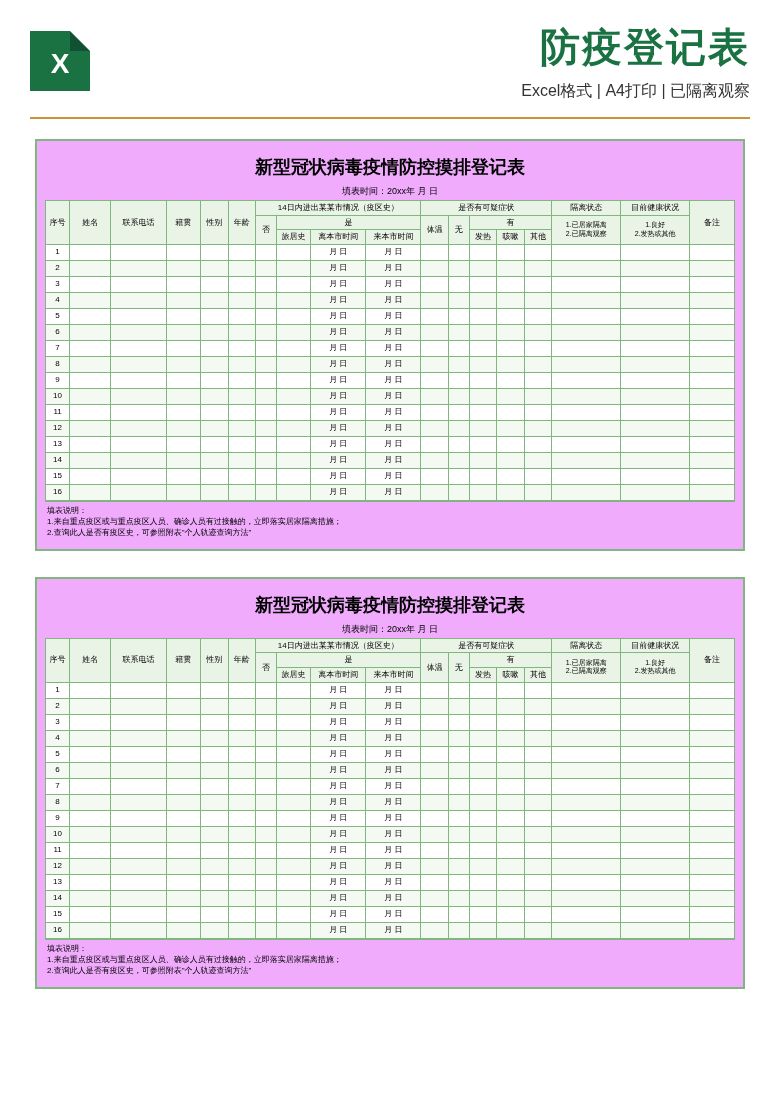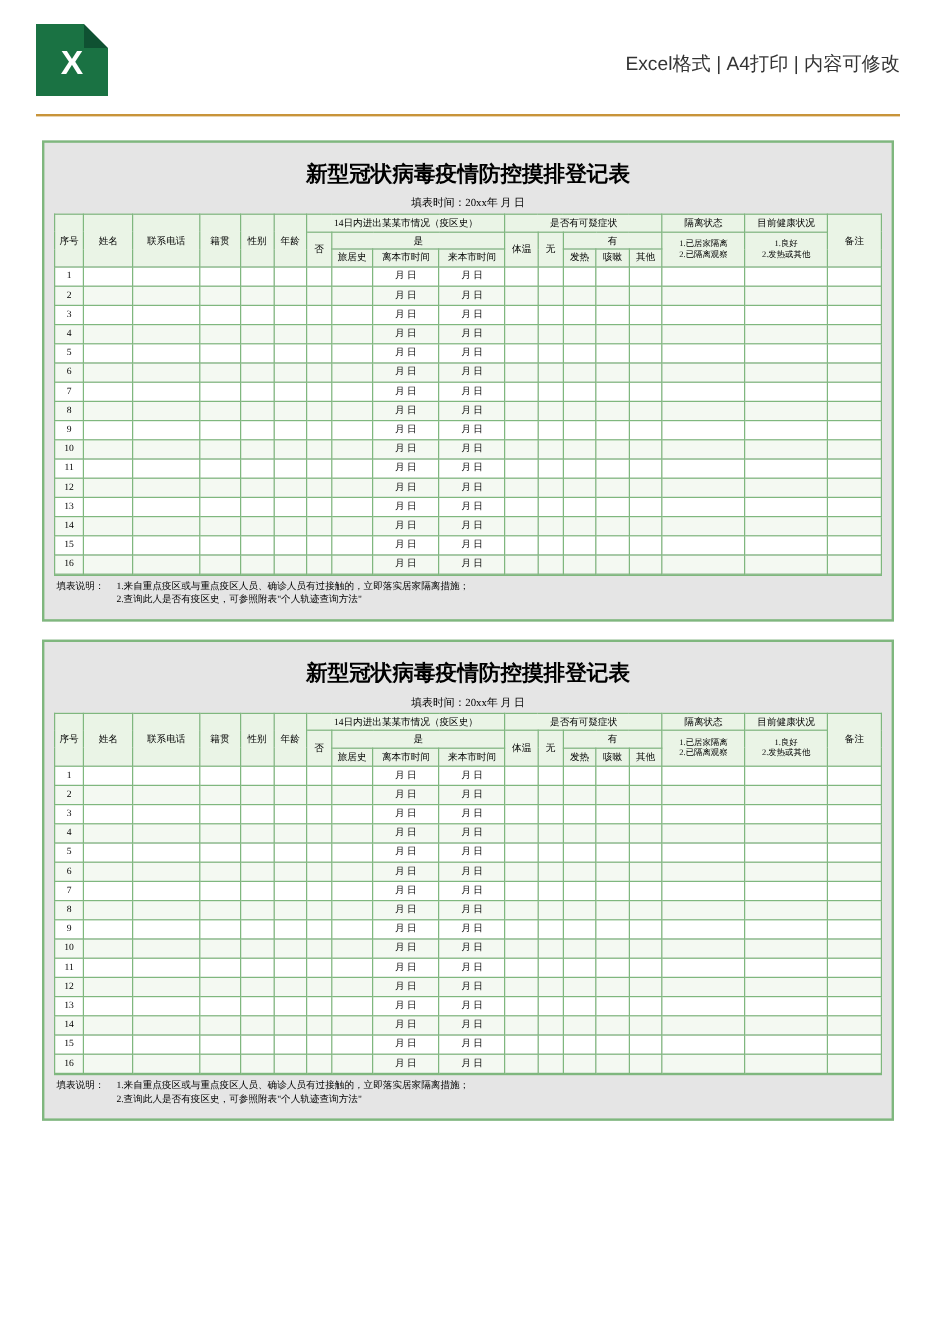--- a/index.html
+++ b/index.html
@@ -61,24 +61,23 @@
   margin-top: 6px;
 }
 .divider {
   height: 2px;
   background: #c8943a;
   margin: 0 30px 20px 30px;
 }
 .sheets { padding: 0 35px; }
 .sheet {
   border: 2px solid #7fb77e;
-  background: #e5e5e5;
-  margin-bottom: 15px;
+  background: #f0abfc;
+  margin-bottom: 26px;
   padding: 8px;
-  font-family: Liberation Serif, serif;
 }
 .sheet-title {
   text-align: center;
   font-size: 18px;
   font-weight: bold;
   padding: 6px 0 4px 0;
 }
 .fill-time {
   text-align: center;
   font-size: 9px;
@@ -100,33 +99,34 @@
 }
 th { background: #eaf4e6; font-weight: normal; }
 tbody tr:nth-child(even) td { background: #f4f9f2; }
 tbody tr:nth-child(odd) td { background: #fff; }
 .row-h { height: 16px; }
 .notes {
   font-size: 8px;
   padding: 3px 2px;
   border-top: 1px solid #7fb77e;
 }
-.notes-row { display: flex; }
+.notes-row { display: flex; flex-direction: column; }
 .notes-label { width: 50px; }
 .notes-text { flex: 1; text-align: left; }
 </style>
 </head>
 <body>
 
 <div class="header">
   <div class="excel-icon">
     <span class="excel-x">X</span>
   </div>
   <div class="header-text">
-    <div class="sub-title">Excel格式 | A4打印 | 内容可修改</div>
+    <div class="main-title">防疫登记表</div>
+    <div class="sub-title">Excel格式 | A4打印 | 已隔离观察</div>
   </div>
 </div>
 <div class="divider"></div>
 
 <div class="sheets" id="sheets-container">
     <div class="sheet">
     <div class="sheet-title">新型冠状病毒疫情防控摸排登记表</div>
     <div class="fill-time">填表时间：20xx年  月  日</div>
     <table>
       <colgroup>

